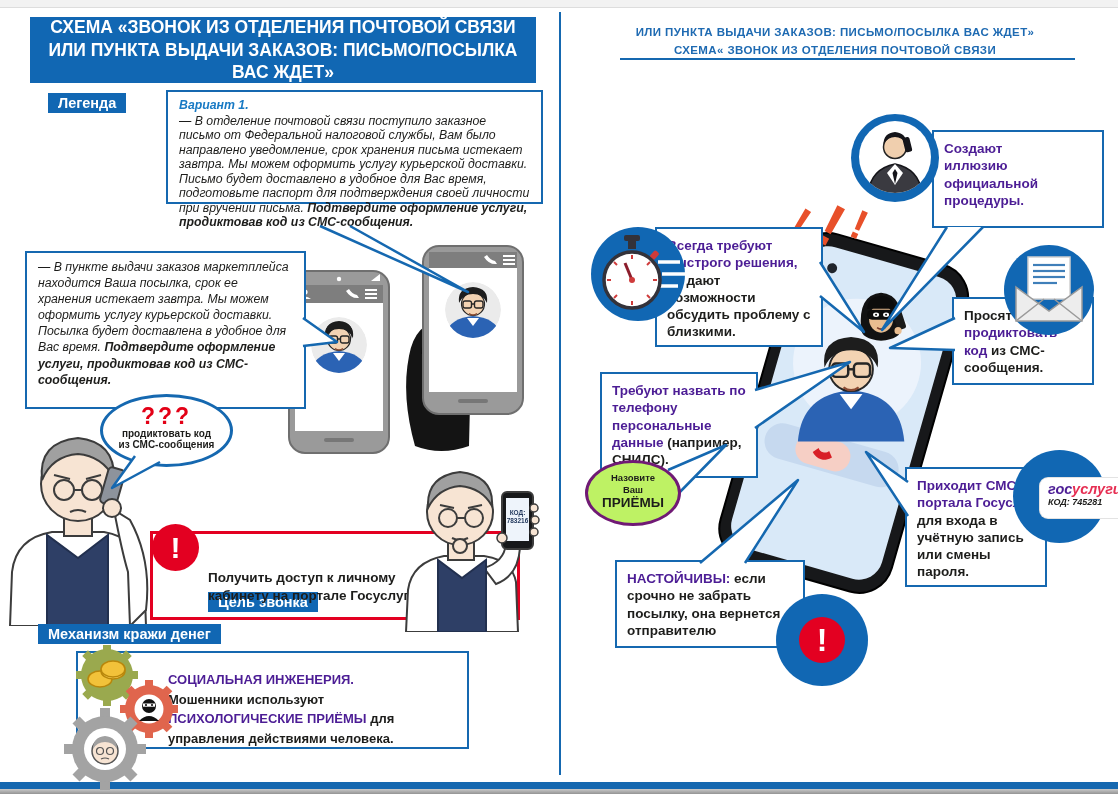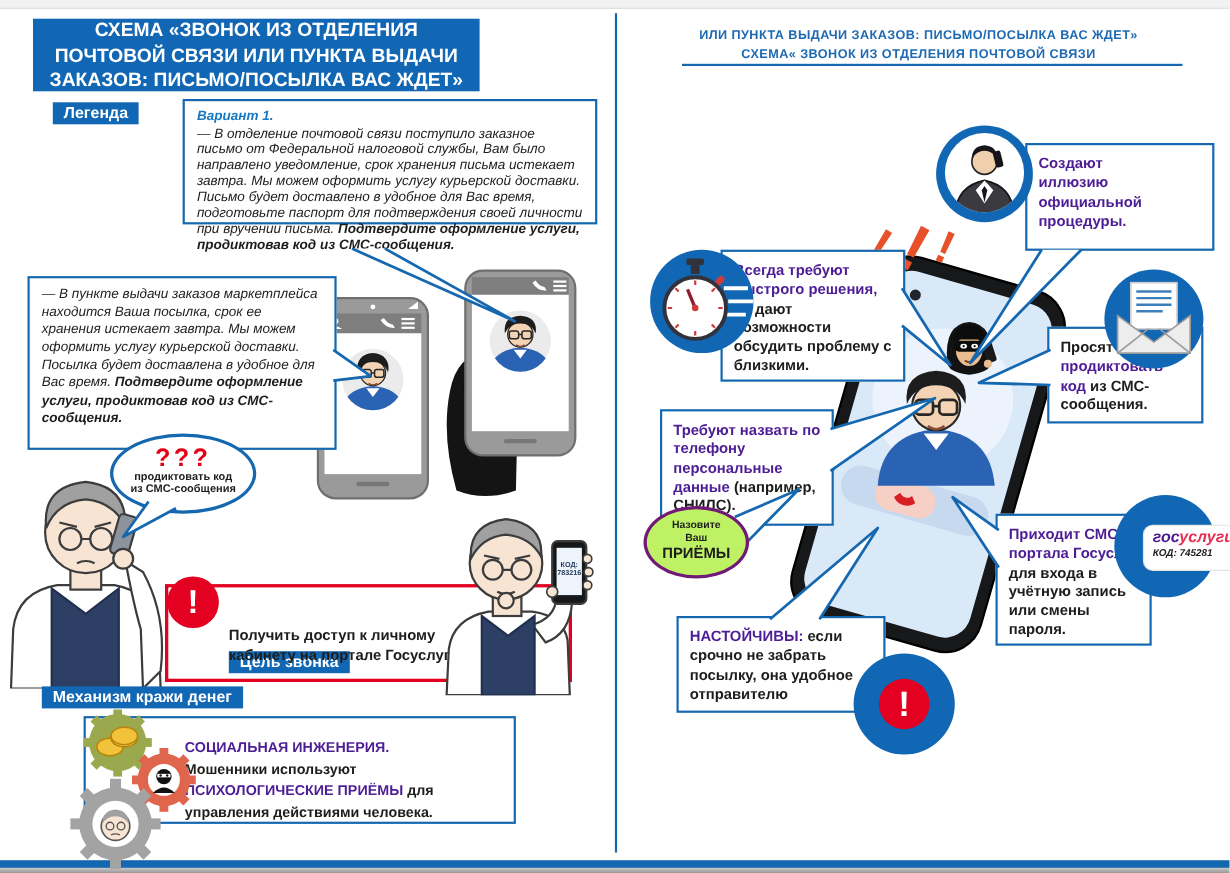--- a/index.html
+++ b/index.html
@@ -3,21 +3,21 @@
 <meta charset="utf-8">
 <style>
   html,body{margin:0;padding:0;background:#fff;}
   #root{position:relative;width:1118px;height:794px;background:#fff;overflow:hidden;
         font-family:"Liberation Sans",sans-serif;color:#1d1d1b;}
   .abs{position:absolute;}
   .top-strip{left:0;top:0;width:1118px;height:7px;background:#f2f2f2;border-bottom:1px solid #ddd;}
   .vdiv{left:559px;top:12px;width:2px;height:763px;background:#1568b0;}
   .bottom-blue{left:0;top:782px;width:1118px;height:7px;background:#1568b0;}
   .bottom-gray{left:0;top:789px;width:1118px;height:5px;background:linear-gradient(#c9c9c9,#949494);}
-  .hdr{left:30px;top:17px;width:406px;height:66px;background:#1167b3;color:#fff;display:flex;
+  .hdr{left:30px;top:17px;width:506px;height:66px;background:#1167b3;color:#fff;display:flex;
        align-items:center;justify-content:center;text-align:center;font-weight:bold;
        font-size:17.5px;line-height:1.3;padding:0 6px;box-sizing:border-box;z-index:2;}
   .blabel{background:#1167b3;color:#fff;font-weight:bold;font-size:14.5px;padding:2px 10px;z-index:4;}
   .vbox{background:#fff;border:2.5px solid #1568b0;box-sizing:border-box;padding:6px 11px;
         font-style:italic;font-size:12.3px;line-height:1.18;color:#1d1d1b;z-index:4;}
   .vbox.v2{line-height:1.31;}
   .vtitle{color:#1779c4;font-weight:bold;margin-bottom:1px;}
   .b{font-weight:bold;}
   .bubble{background:#fff;border:3px solid #1568b0;border-radius:50%;text-align:center;
           box-sizing:border-box;z-index:4;}
@@ -442,21 +442,21 @@
     <span class="tblue">Приходит СМС с портала Госуслуг</span><span> для входа в учётную запись или смены пароля.</span>
   </div>
 
   <div class="abs circ" style="left:1013px;top:450px;width:93px;height:93px;"></div>
   <div class="abs gosrect" style="left:1040px;top:478px;width:92px;height:40px;font-style:italic;">
     <div class="goslogo"><span class="tblue">гос</span><span class="gosred">услуги</span></div>
     <div class="goscode">КОД: 745281</div>
   </div>
 
   <div class="abs callout" style="left:615px;top:560px;width:190px;height:88px;">
-    <span class="tblue">НАСТОЙЧИВЫ:</span><span> если срочно не забрать посылку, она удобное отправителю</span>
+    <span class="tblue">НАСТОЙЧИВЫ:</span><span> если срочно не забрать посылку, она вернется отправителю</span>
   </div>
 
   <div class="abs circ" style="left:776px;top:594px;width:92px;height:92px;">
     <div class="redinner">!</div>
   </div>
 
   <div class="abs bottom-blue"></div>
   <div class="abs bottom-gray"></div>
 </div>
 

